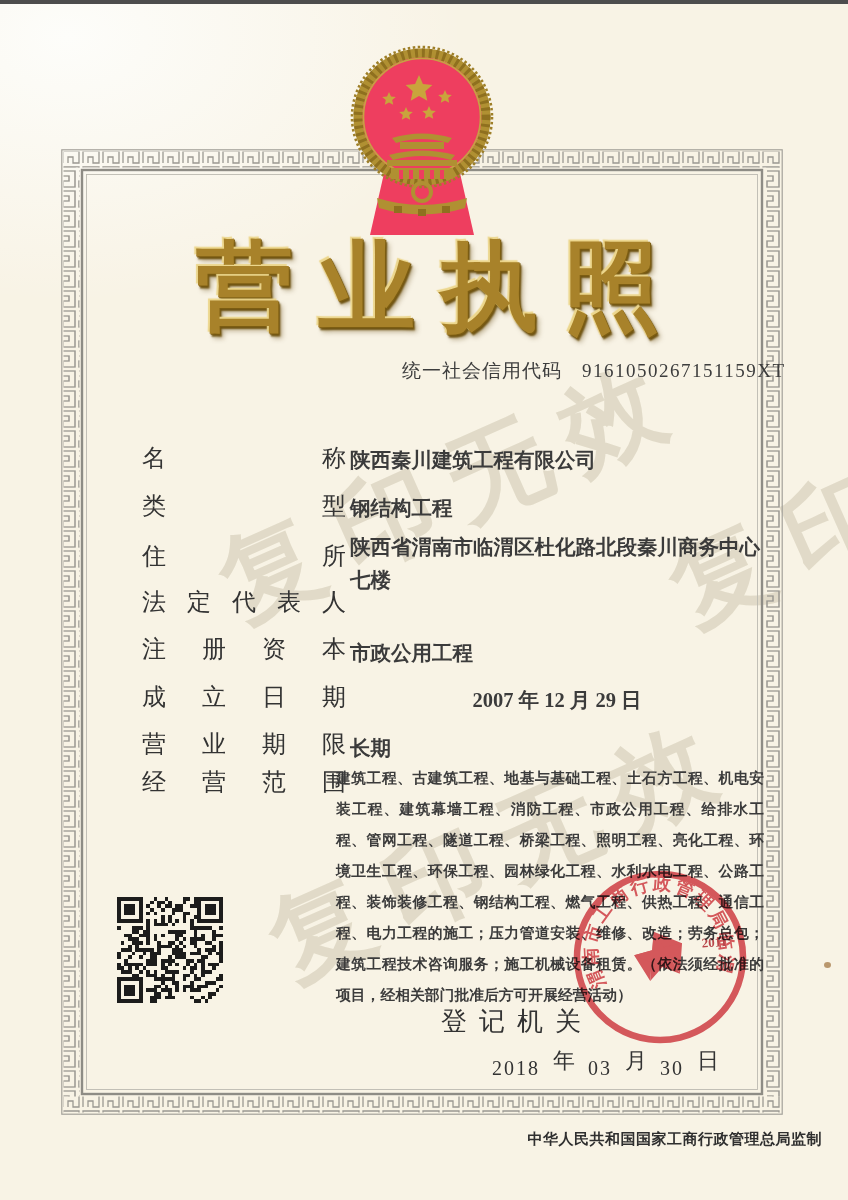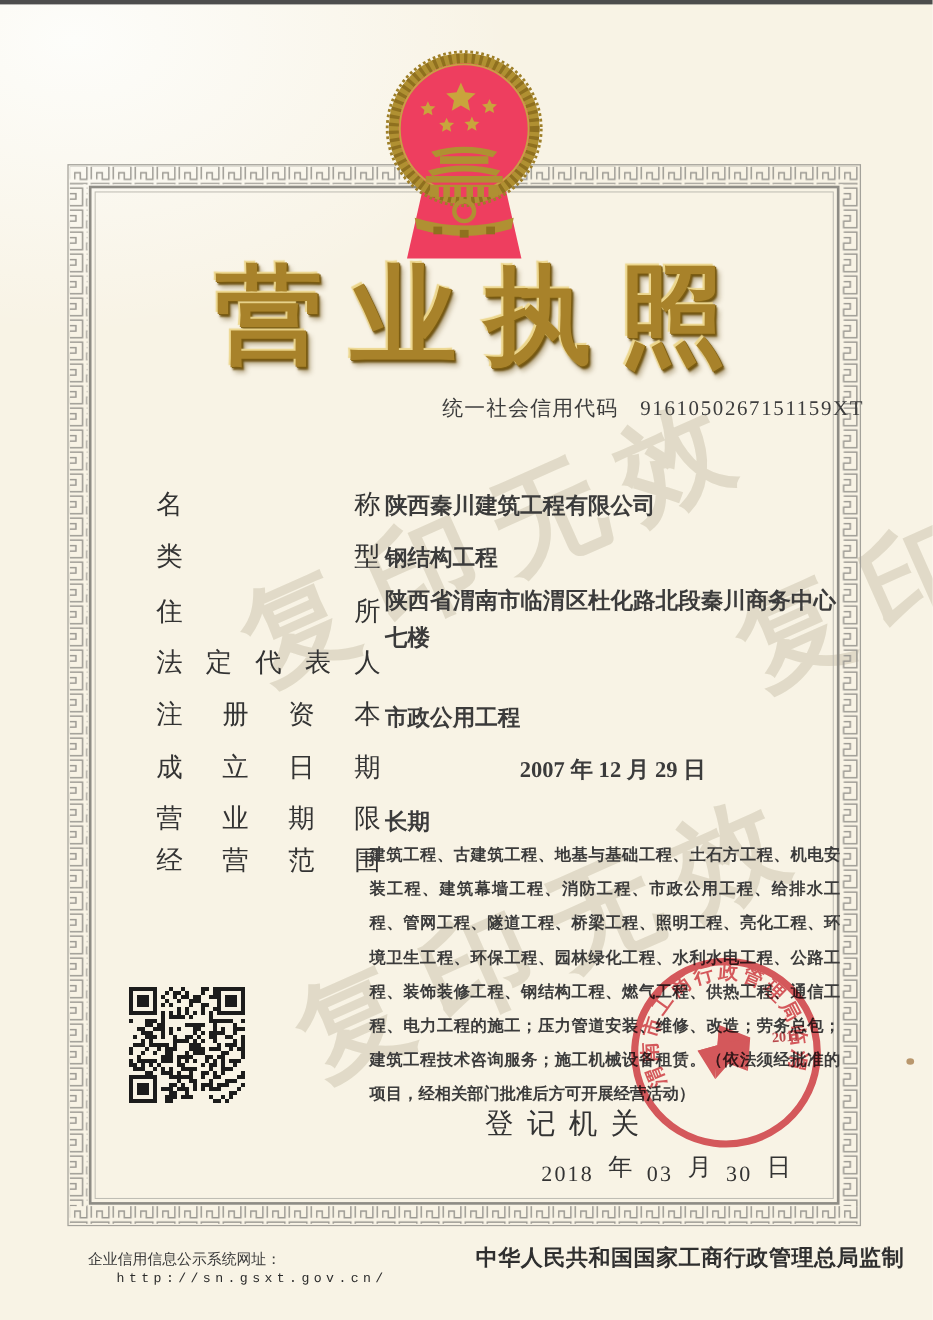--- a/index.html
+++ b/index.html
@@ -33,21 +33,21 @@
     display:inline-flex;gap:13px;align-items:flex-end;white-space:nowrap;}
   .reg-date .dnum{position:relative;top:4px;font-size:20px;letter-spacing:2px;}
   
   .seal{position:absolute;left:565px;top:862px;z-index:6;mix-blend-mode:multiply;opacity:.88;}
   .qr{position:absolute;left:117px;top:897px;z-index:6;}
   
   .footer-left{position:absolute;left:80px;top:1136px;z-index:5;color:#3a3a3a;}
   .footer-left .lbl{font-size:13.5px;}
   .footer-left .url{display:block;margin-left:26px;margin-top:1px;
     font-family:"Liberation Mono","DejaVu Sans Mono",monospace;font-size:12px;letter-spacing:4px;color:#2b2b2b;}
-  .footer-right{position:absolute;right:26px;top:1130px;z-index:5;font-size:20px;font-weight:bold;
+  .footer-right{position:absolute;right:26px;top:1130px;z-index:5;font-size:15px;font-weight:bold;
     color:#2f2f2f;letter-spacing:.5px;}
   .speck{position:absolute;left:824px;top:962px;width:7px;height:6px;border-radius:50%;
     background:#a97f4f;opacity:.8;z-index:4;}
 </style>
 </head>
 <body>
 
 <div class="sheet">
   <div class="topline"></div>
 
@@ -188,20 +188,16 @@
         <textPath href="#sealpath" startOffset="4%">渭南市工商行政管理局临渭分局</textPath>
       </text>
       <text x="138" y="96" font-size="13" font-weight="bold" fill="#b5303a" transform="rotate(10 138 96)">2011</text>
     </g>
   </svg>
 
   <svg class="qr" id="qr" width="106" height="106" viewBox="0 0 29 29" shape-rendering="crispEdges">
     <path id="qrpath" fill="#1c1c1c" d="M0 0h1v1h-1zM1 0h1v1h-1zM2 0h1v1h-1zM3 0h1v1h-1zM4 0h1v1h-1zM5 0h1v1h-1zM6 0h1v1h-1zM10 0h1v1h-1zM13 0h1v1h-1zM18 0h1v1h-1zM19 0h1v1h-1zM21 0h1v1h-1zM22 0h1v1h-1zM23 0h1v1h-1zM24 0h1v1h-1zM25 0h1v1h-1zM26 0h1v1h-1zM27 0h1v1h-1zM28 0h1v1h-1zM0 1h1v1h-1zM6 1h1v1h-1zM9 1h1v1h-1zM11 1h1v1h-1zM12 1h1v1h-1zM14 1h1v1h-1zM18 1h1v1h-1zM21 1h1v1h-1zM22 1h1v1h-1zM28 1h1v1h-1zM0 2h1v1h-1zM2 2h1v1h-1zM3 2h1v1h-1zM4 2h1v1h-1zM6 2h1v1h-1zM8 2h1v1h-1zM11 2h1v1h-1zM13 2h1v1h-1zM14 2h1v1h-1zM16 2h1v1h-1zM17 2h1v1h-1zM20 2h1v1h-1zM21 2h1v1h-1zM22 2h1v1h-1zM24 2h1v1h-1zM25 2h1v1h-1zM26 2h1v1h-1zM28 2h1v1h-1zM0 3h1v1h-1zM2 3h1v1h-1zM3 3h1v1h-1zM4 3h1v1h-1zM6 3h1v1h-1zM9 3h1v1h-1zM12 3h1v1h-1zM15 3h1v1h-1zM16 3h1v1h-1zM17 3h1v1h-1zM22 3h1v1h-1zM24 3h1v1h-1zM25 3h1v1h-1zM26 3h1v1h-1zM28 3h1v1h-1zM0 4h1v1h-1zM2 4h1v1h-1zM3 4h1v1h-1zM4 4h1v1h-1zM6 4h1v1h-1zM8 4h1v1h-1zM10 4h1v1h-1zM15 4h1v1h-1zM18 4h1v1h-1zM19 4h1v1h-1zM22 4h1v1h-1zM24 4h1v1h-1zM25 4h1v1h-1zM26 4h1v1h-1zM28 4h1v1h-1zM0 5h1v1h-1zM6 5h1v1h-1zM12 5h1v1h-1zM14 5h1v1h-1zM18 5h1v1h-1zM21 5h1v1h-1zM22 5h1v1h-1zM28 5h1v1h-1zM0 6h1v1h-1zM1 6h1v1h-1zM2 6h1v1h-1zM3 6h1v1h-1zM4 6h1v1h-1zM5 6h1v1h-1zM6 6h1v1h-1zM8 6h1v1h-1zM10 6h1v1h-1zM12 6h1v1h-1zM14 6h1v1h-1zM16 6h1v1h-1zM18 6h1v1h-1zM20 6h1v1h-1zM22 6h1v1h-1zM23 6h1v1h-1zM24 6h1v1h-1zM25 6h1v1h-1zM26 6h1v1h-1zM27 6h1v1h-1zM28 6h1v1h-1zM8 7h1v1h-1zM10 7h1v1h-1zM11 7h1v1h-1zM12 7h1v1h-1zM13 7h1v1h-1zM15 7h1v1h-1zM20 7h1v1h-1zM0 8h1v1h-1zM4 8h1v1h-1zM5 8h1v1h-1zM6 8h1v1h-1zM8 8h1v1h-1zM20 8h1v1h-1zM21 8h1v1h-1zM22 8h1v1h-1zM23 8h1v1h-1zM24 8h1v1h-1zM25 8h1v1h-1zM28 8h1v1h-1zM4 9h1v1h-1zM5 9h1v1h-1zM7 9h1v1h-1zM8 9h1v1h-1zM14 9h1v1h-1zM15 9h1v1h-1zM16 9h1v1h-1zM17 9h1v1h-1zM18 9h1v1h-1zM21 9h1v1h-1zM26 9h1v1h-1zM2 10h1v1h-1zM3 10h1v1h-1zM6 10h1v1h-1zM7 10h1v1h-1zM8 10h1v1h-1zM10 10h1v1h-1zM12 10h1v1h-1zM16 10h1v1h-1zM17 10h1v1h-1zM21 10h1v1h-1zM23 10h1v1h-1zM26 10h1v1h-1zM27 10h1v1h-1zM28 10h1v1h-1zM3 11h1v1h-1zM4 11h1v1h-1zM5 11h1v1h-1zM8 11h1v1h-1zM10 11h1v1h-1zM16 11h1v1h-1zM18 11h1v1h-1zM20 11h1v1h-1zM21 11h1v1h-1zM22 11h1v1h-1zM23 11h1v1h-1zM26 11h1v1h-1zM1 12h1v1h-1zM4 12h1v1h-1zM5 12h1v1h-1zM6 12h1v1h-1zM8 12h1v1h-1zM11 12h1v1h-1zM14 12h1v1h-1zM15 12h1v1h-1zM17 12h1v1h-1zM20 12h1v1h-1zM21 12h1v1h-1zM24 12h1v1h-1zM25 12h1v1h-1zM28 12h1v1h-1zM3 13h1v1h-1zM5 13h1v1h-1zM11 13h1v1h-1zM12 13h1v1h-1zM13 13h1v1h-1zM14 13h1v1h-1zM16 13h1v1h-1zM18 13h1v1h-1zM21 13h1v1h-1zM26 13h1v1h-1zM28 13h1v1h-1zM1 14h1v1h-1zM2 14h1v1h-1zM3 14h1v1h-1zM5 14h1v1h-1zM6 14h1v1h-1zM7 14h1v1h-1zM8 14h1v1h-1zM9 14h1v1h-1zM11 14h1v1h-1zM15 14h1v1h-1zM16 14h1v1h-1zM17 14h1v1h-1zM22 14h1v1h-1zM24 14h1v1h-1zM25 14h1v1h-1zM26 14h1v1h-1zM28 14h1v1h-1zM0 15h1v1h-1zM4 15h1v1h-1zM7 15h1v1h-1zM9 15h1v1h-1zM10 15h1v1h-1zM11 15h1v1h-1zM15 15h1v1h-1zM16 15h1v1h-1zM17 15h1v1h-1zM18 15h1v1h-1zM20 15h1v1h-1zM21 15h1v1h-1zM22 15h1v1h-1zM25 15h1v1h-1zM27 15h1v1h-1zM28 15h1v1h-1zM0 16h1v1h-1zM3 16h1v1h-1zM6 16h1v1h-1zM9 16h1v1h-1zM10 16h1v1h-1zM14 16h1v1h-1zM16 16h1v1h-1zM17 16h1v1h-1zM18 16h1v1h-1zM23 16h1v1h-1zM24 16h1v1h-1zM28 16h1v1h-1zM2 17h1v1h-1zM8 17h1v1h-1zM9 17h1v1h-1zM10 17h1v1h-1zM12 17h1v1h-1zM13 17h1v1h-1zM14 17h1v1h-1zM15 17h1v1h-1zM19 17h1v1h-1zM20 17h1v1h-1zM22 17h1v1h-1zM23 17h1v1h-1zM28 17h1v1h-1zM0 18h1v1h-1zM2 18h1v1h-1zM3 18h1v1h-1zM4 18h1v1h-1zM5 18h1v1h-1zM6 18h1v1h-1zM8 18h1v1h-1zM9 18h1v1h-1zM10 18h1v1h-1zM12 18h1v1h-1zM14 18h1v1h-1zM16 18h1v1h-1zM19 18h1v1h-1zM21 18h1v1h-1zM23 18h1v1h-1zM25 18h1v1h-1zM26 18h1v1h-1zM27 18h1v1h-1zM0 19h1v1h-1zM1 19h1v1h-1zM3 19h1v1h-1zM5 19h1v1h-1zM7 19h1v1h-1zM12 19h1v1h-1zM13 19h1v1h-1zM18 19h1v1h-1zM20 19h1v1h-1zM21 19h1v1h-1zM23 19h1v1h-1zM26 19h1v1h-1zM1 20h1v1h-1zM2 20h1v1h-1zM3 20h1v1h-1zM6 20h1v1h-1zM8 20h1v1h-1zM10 20h1v1h-1zM13 20h1v1h-1zM14 20h1v1h-1zM15 20h1v1h-1zM16 20h1v1h-1zM20 20h1v1h-1zM23 20h1v1h-1zM24 20h1v1h-1zM25 20h1v1h-1zM4 21h1v1h-1zM5 21h1v1h-1zM8 21h1v1h-1zM9 21h1v1h-1zM10 21h1v1h-1zM12 21h1v1h-1zM15 21h1v1h-1zM18 21h1v1h-1zM19 21h1v1h-1zM21 21h1v1h-1zM23 21h1v1h-1zM28 21h1v1h-1zM0 22h1v1h-1zM1 22h1v1h-1zM2 22h1v1h-1zM3 22h1v1h-1zM4 22h1v1h-1zM5 22h1v1h-1zM6 22h1v1h-1zM10 22h1v1h-1zM11 22h1v1h-1zM12 22h1v1h-1zM13 22h1v1h-1zM14 22h1v1h-1zM15 22h1v1h-1zM18 22h1v1h-1zM21 22h1v1h-1zM22 22h1v1h-1zM27 22h1v1h-1zM28 22h1v1h-1zM0 23h1v1h-1zM6 23h1v1h-1zM12 23h1v1h-1zM15 23h1v1h-1zM16 23h1v1h-1zM20 23h1v1h-1zM24 23h1v1h-1zM25 23h1v1h-1zM26 23h1v1h-1zM0 24h1v1h-1zM2 24h1v1h-1zM3 24h1v1h-1zM4 24h1v1h-1zM6 24h1v1h-1zM10 24h1v1h-1zM11 24h1v1h-1zM13 24h1v1h-1zM16 24h1v1h-1zM18 24h1v1h-1zM19 24h1v1h-1zM20 24h1v1h-1zM22 24h1v1h-1zM23 24h1v1h-1zM24 24h1v1h-1zM28 24h1v1h-1zM0 25h1v1h-1zM2 25h1v1h-1zM3 25h1v1h-1zM4 25h1v1h-1zM6 25h1v1h-1zM8 25h1v1h-1zM9 25h1v1h-1zM10 25h1v1h-1zM12 25h1v1h-1zM13 25h1v1h-1zM14 25h1v1h-1zM16 25h1v1h-1zM18 25h1v1h-1zM20 25h1v1h-1zM21 25h1v1h-1zM22 25h1v1h-1zM27 25h1v1h-1zM0 26h1v1h-1zM2 26h1v1h-1zM3 26h1v1h-1zM4 26h1v1h-1zM6 26h1v1h-1zM10 26h1v1h-1zM11 26h1v1h-1zM14 26h1v1h-1zM25 26h1v1h-1zM26 26h1v1h-1zM0 27h1v1h-1zM6 27h1v1h-1zM9 27h1v1h-1zM10 27h1v1h-1zM11 27h1v1h-1zM13 27h1v1h-1zM14 27h1v1h-1zM15 27h1v1h-1zM20 27h1v1h-1zM23 27h1v1h-1zM25 27h1v1h-1zM0 28h1v1h-1zM1 28h1v1h-1zM2 28h1v1h-1zM3 28h1v1h-1zM4 28h1v1h-1zM5 28h1v1h-1zM6 28h1v1h-1zM9 28h1v1h-1zM10 28h1v1h-1zM21 28h1v1h-1zM22 28h1v1h-1zM24 28h1v1h-1z"></path>
   </svg>
 
-  <div class="footer-left">
-    <span class="lbl">企业信用信息公示系统网址：</span>
-    <span class="url">http://sn.gsxt.gov.cn/</span>
-  </div>
   <div class="footer-right">中华人民共和国国家工商行政管理总局监制</div>
 
   <div class="speck"></div>
 </div>
 
 </body></html>

